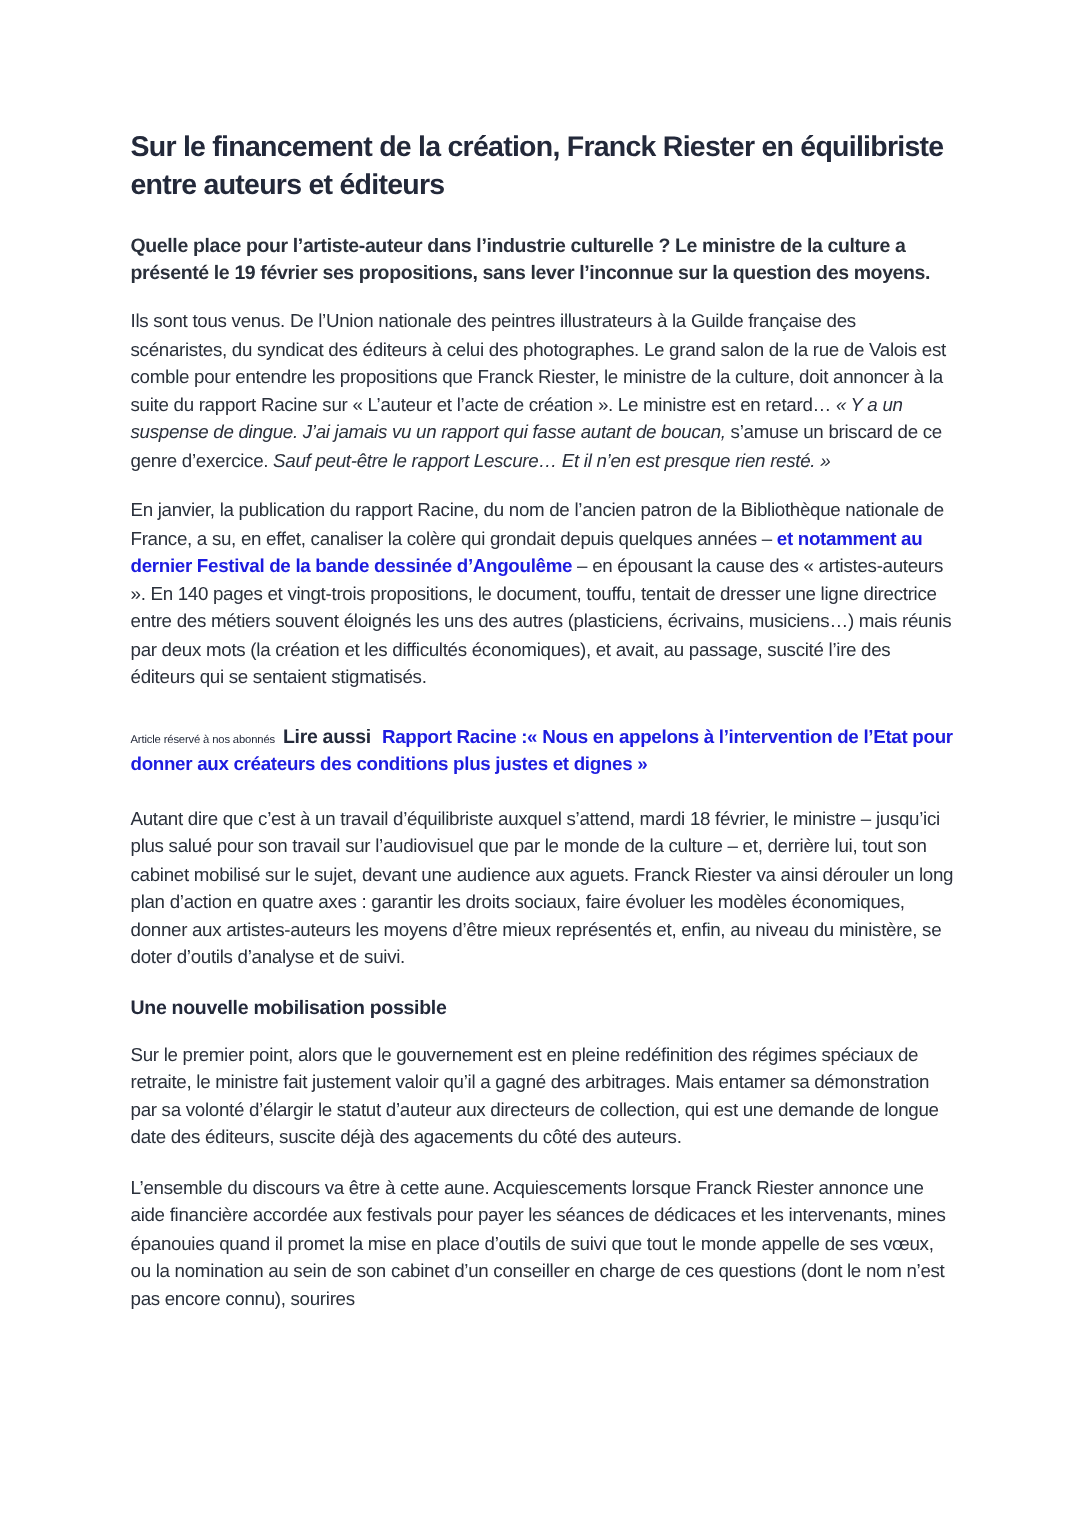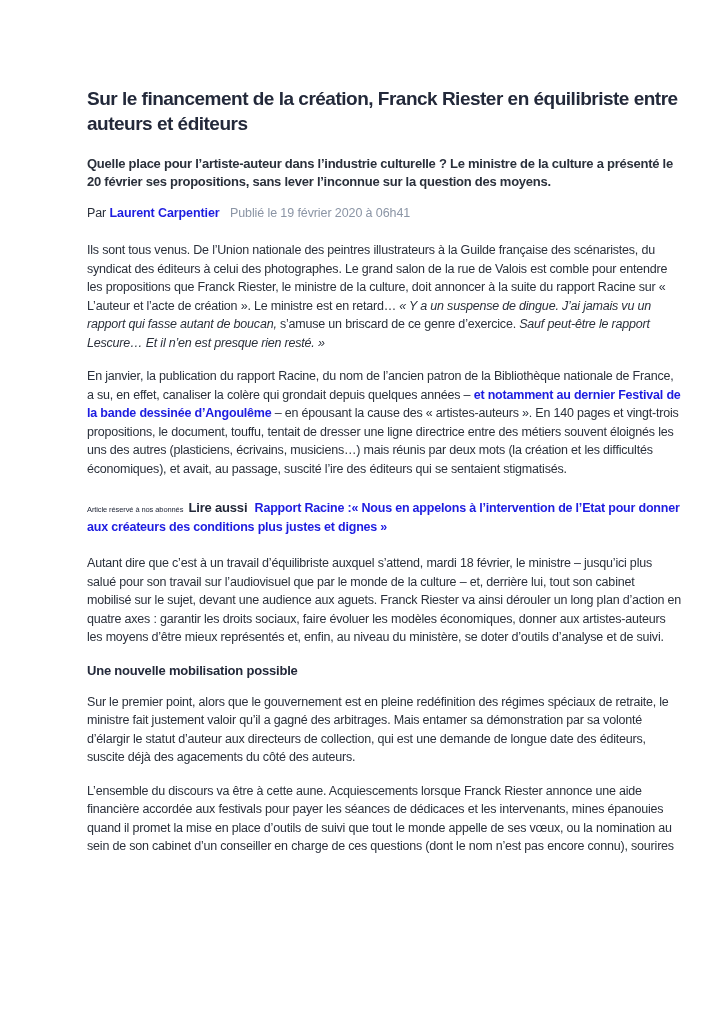--- a/index.html
+++ b/index.html
@@ -11,21 +11,21 @@
     width: 724px;
     height: 1024px;
     overflow: hidden;
     font-family: "Liberation Sans", sans-serif;
     color: #2a303b;
   }
   .page {
     box-sizing: border-box;
     width: 724px;
     height: 1024px;
-    padding: 86px 43px 40px 87px;
+    padding: 86px 87px 40px 87px;
     background: #ffffff;
   }
   .article-title {
     margin: 0 0 19px 0;
     font-size: 19px;
     line-height: 25px;
     font-weight: 700;
     letter-spacing: -0.5px;
     color: #23293a;
   }
@@ -96,27 +96,22 @@
     color: #23293a;
   }
 </style>
 </head>
 <body>
 
 <div class="page">
 
   <h1 class="article-title">Sur le financement de la création, Franck Riester en équilibriste entre auteurs et éditeurs</h1>
 
-  <p class="standfirst">Quelle place pour l’artiste-auteur dans l’industrie culturelle ? Le ministre de la culture a présenté le 20 février ses propositions, sans lever l’inconnue sur la question des moyens.</p>
+  <p class="standfirst">Quelle place pour l’artiste-auteur dans l’industrie culturelle ? Le ministre de la culture a présenté le 19 février ses propositions, sans lever l’inconnue sur la question des moyens.</p>
 
-  <div class="byline">
-    <span class="prefix">Par</span>
-    <a class="author">Laurent Carpentier</a>
-    <span class="pubdate">Publié le 19 février 2020 à 06h41</span>
-  </div>
 
   <p class="body-par"><span class="seg-normal">Ils sont tous venus. De l’Union nationale des peintres illustrateurs à la Guilde française des scénaristes, du syndicat des éditeurs à celui des photographes. Le grand salon de la rue de Valois est comble pour entendre les propositions que Franck Riester, le ministre de la culture, doit annoncer à la suite du rapport Racine sur « L’auteur et l’acte de création ». Le ministre est en retard… </span><span class="seg-italic">« Y a un suspense de dingue. J’ai jamais vu un rapport qui fasse autant de boucan, </span><span class="seg-normal">s’amuse un briscard de ce genre d’exercice. </span><span class="seg-italic">Sauf peut-être le rapport Lescure… Et il n’en est presque rien resté. »</span></p>
 
   <p class="body-par"><span class="seg-normal">En janvier, la publication du rapport Racine, du nom de l’ancien patron de la Bibliothèque nationale de France, a su, en effet, canaliser la colère qui grondait depuis quelques années – </span><a class="seg-link">et notamment au dernier Festival de la bande dessinée d’Angoulême</a><span class="seg-normal"> – en épousant la cause des « artistes-auteurs ». En 140 pages et vingt-trois propositions, le document, touffu, tentait de dresser une ligne directrice entre des métiers souvent éloignés les uns des autres (plasticiens, écrivains, musiciens…) mais réunis par deux mots (la création et les difficultés économiques), et avait, au passage, suscité l’ire des éditeurs qui se sentaient stigmatisés.</span></p>
 
   <p class="read-also">
     <span class="reserved">Article réservé à nos abonnés</span>
     <span class="lire-label">Lire aussi</span>
     <a class="read-link">Rapport Racine :« Nous en appelons à l’intervention de l’Etat pour donner aux créateurs des conditions plus justes et dignes »</a>
   </p>

